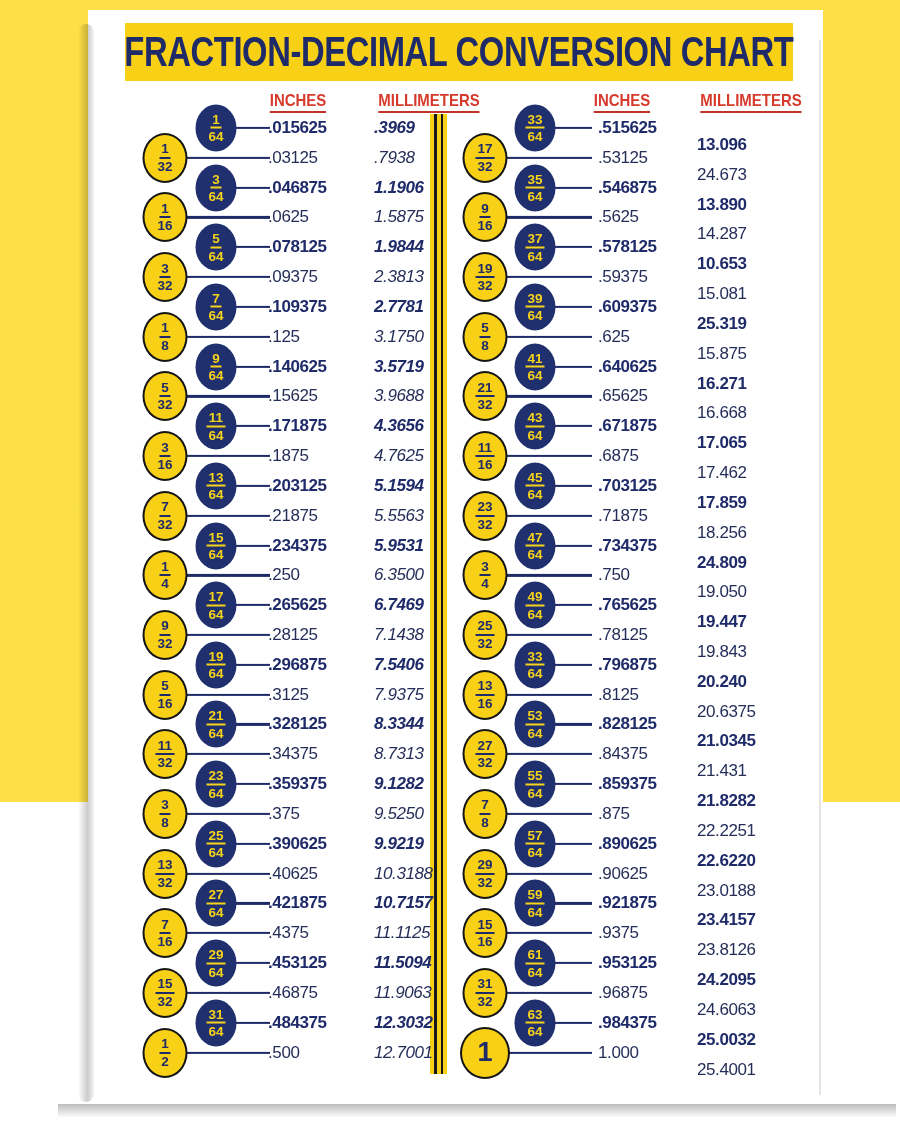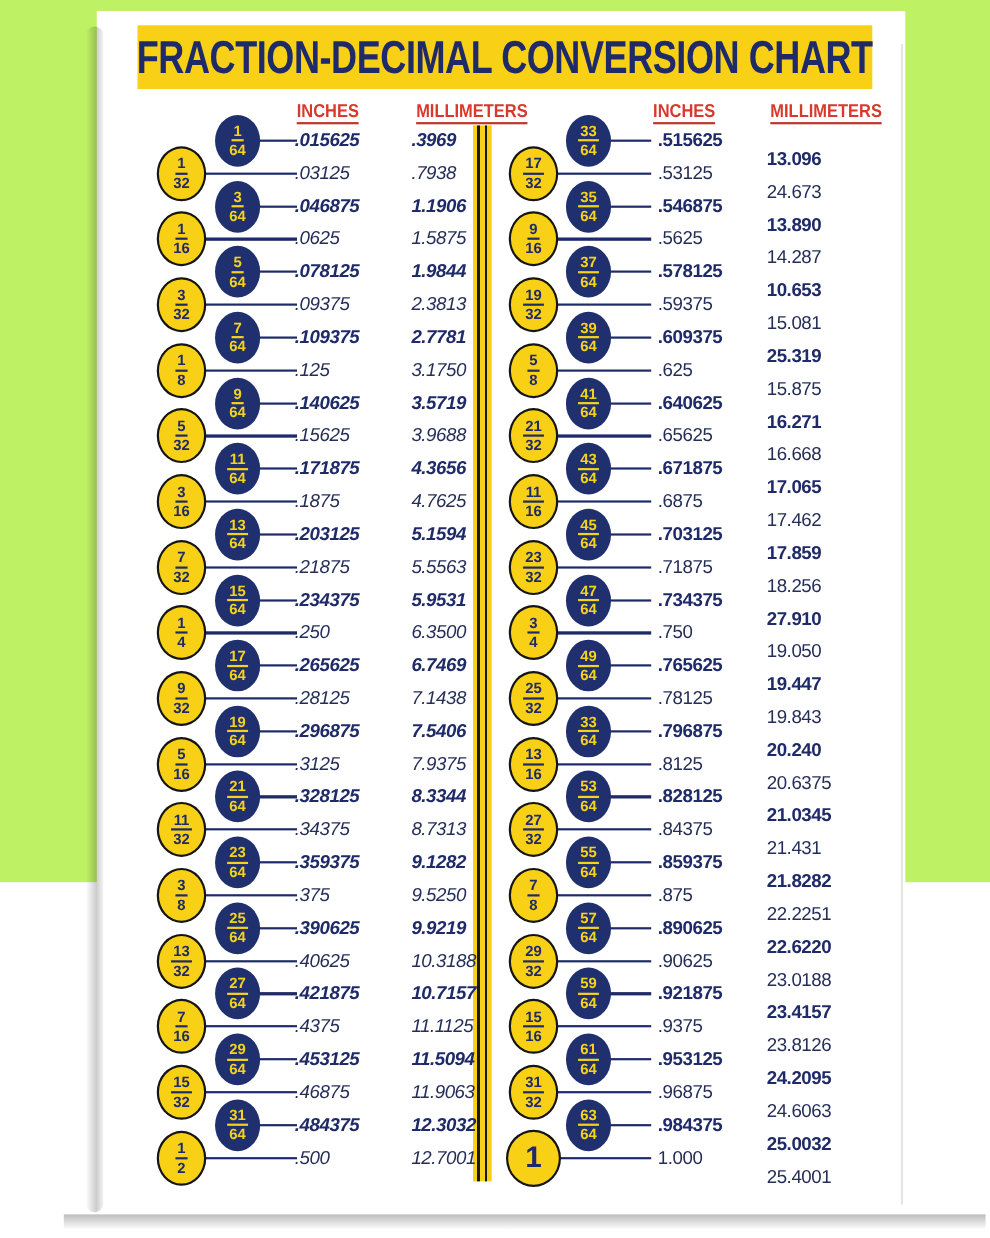--- a/index.html
+++ b/index.html
@@ -1,17 +1,17 @@
 <!DOCTYPE html>
 <html style="--yellow: #F8D016; --navy: #1F2B69; --red: #D53A2C;"><head>
 <meta charset="utf-8">
 <style>
   html,body{margin:0;padding:0;background:#ffffff;width:900px;height:1125px;overflow:hidden;
     font-family:"Liberation Sans",sans-serif;}
-  .stage{position:relative;width:900px;height:802px;background:#bef264;}
+  .stage{position:relative;width:900px;height:802px;background:#fde047;}
 
   
   .poster{position:absolute;left:88px;top:10px;width:735px;height:1097px;background:#ffffff;}
   .edge-left{position:absolute;left:78px;top:24px;width:16px;height:1078px;
     background:linear-gradient(90deg,rgba(0,0,0,0) 0%,rgba(0,0,0,0.20) 60%,rgba(0,0,0,0.04) 100%);
     border-radius:8px;}
   .edge-right{position:absolute;left:819px;top:40px;width:2px;height:1055px;background:rgba(0,0,0,0.10);}
   .edge-bottom{position:absolute;left:58px;top:1104px;width:838px;height:13px;
     background:linear-gradient(180deg,rgba(0,0,0,0.26) 0%,rgba(0,0,0,0.02) 100%);}
 
@@ -58,21 +58,21 @@
   .col-right .row.blue   .badge{left:80px;text-align:center;}
   .col-right .row.yellow .badge{left:30px;}
   .badge .num{font-size:13.5px;font-weight:700;border-bottom:2px solid currentColor;padding:0 2px 1px 2px;}
   .badge .den{font-size:13.5px;font-weight:700;padding-top:1px;}
   .badge.whole{font-size:27px;font-weight:700;}
   .badge.whole .num{border-bottom:none;padding:0;font-size:27px;}
   .row.yellow .badge.whole{width:46px;height:48px;}
 
   .in,.mm{position:absolute;top:50%;transform:translateY(-50%);color:var(--navy);
     font-size:17px;letter-spacing:-0.4px;white-space:nowrap;z-index:2;}
-  .col-left  .in{left:138px;font-style:italic;}  .col-left  .mm{left:244px;font-style:italic;}
+  .col-left  .in{left:138px;}  .col-left  .mm{left:244px;font-style:italic;}
   .col-right .in{left:143px;}  .col-right .mm{left:242px;margin-top:17px;}
   .row.blue .in,.row.blue .mm{font-weight:700;}
   .row.yellow .in,.row.yellow .mm{font-weight:400;color:#252e59;}
 </style>
 </head>
 <body>
 
 <div class="stage">
   <div class="poster"></div>
   <div class="edge-left"></div>
@@ -507,21 +507,21 @@
         <div class="in">.71875</div>
         <div class="mm">18.256</div>
       </div>
       <div class="row blue">
         <div class="line"></div>
         <div class="badge">
           <span class="num">47</span>
           <span class="den">64</span>
         </div>
         <div class="in">.734375</div>
-        <div class="mm">27.910</div>
+        <div class="mm">24.809</div>
       </div>
       <div class="row yellow">
         <div class="line"></div>
         <div class="badge">
           <span class="num">3</span>
           <span class="den">4</span>
         </div>
         <div class="in">.750</div>
         <div class="mm">19.050</div>
       </div>

